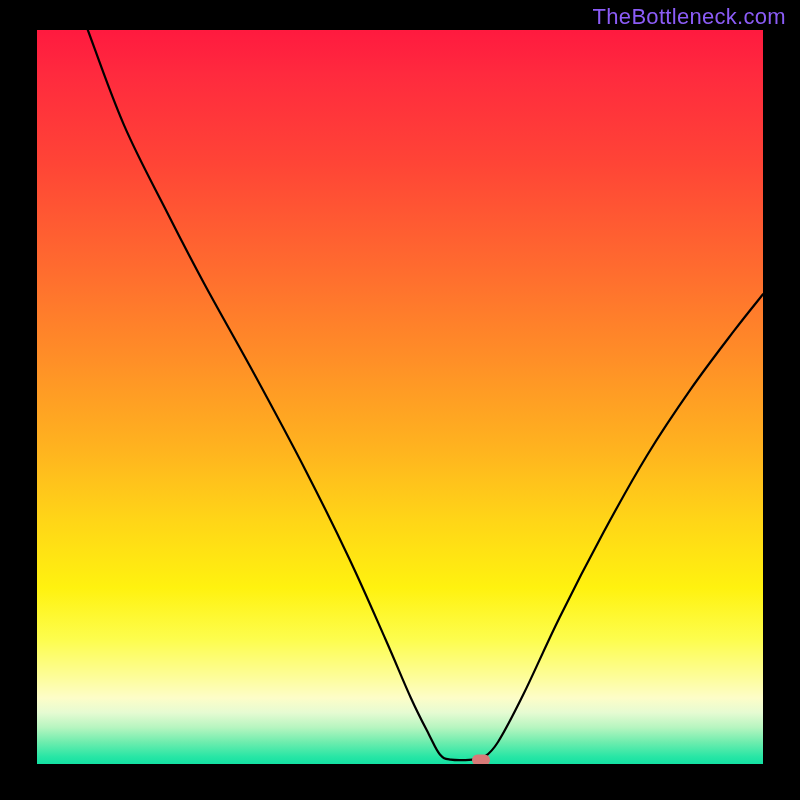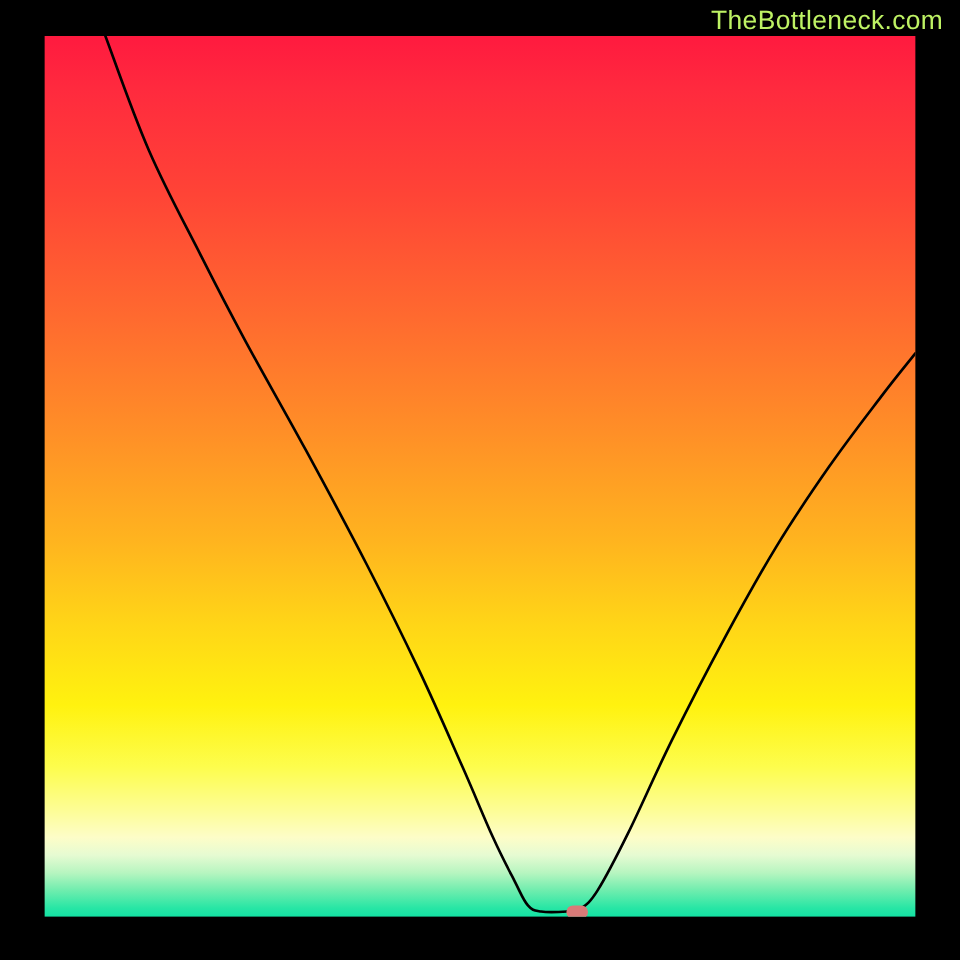--- a/index.html
+++ b/index.html
@@ -14,21 +14,21 @@
   .frame {
     position: relative;
     width: 800px;
     height: 800px;
     background: #000;
   }
   .watermark {
     position: absolute;
     top: 4px;
     right: 14px;
-    color: #bef264;
+    color: #8b5cf6;
     font-size: 22px;
     font-weight: 500;
     letter-spacing: 0.3px;
     user-select: none;
   }
   .plot-area {
     position: absolute;
     left: 37px;
     top: 30px;
     width: 726px;

